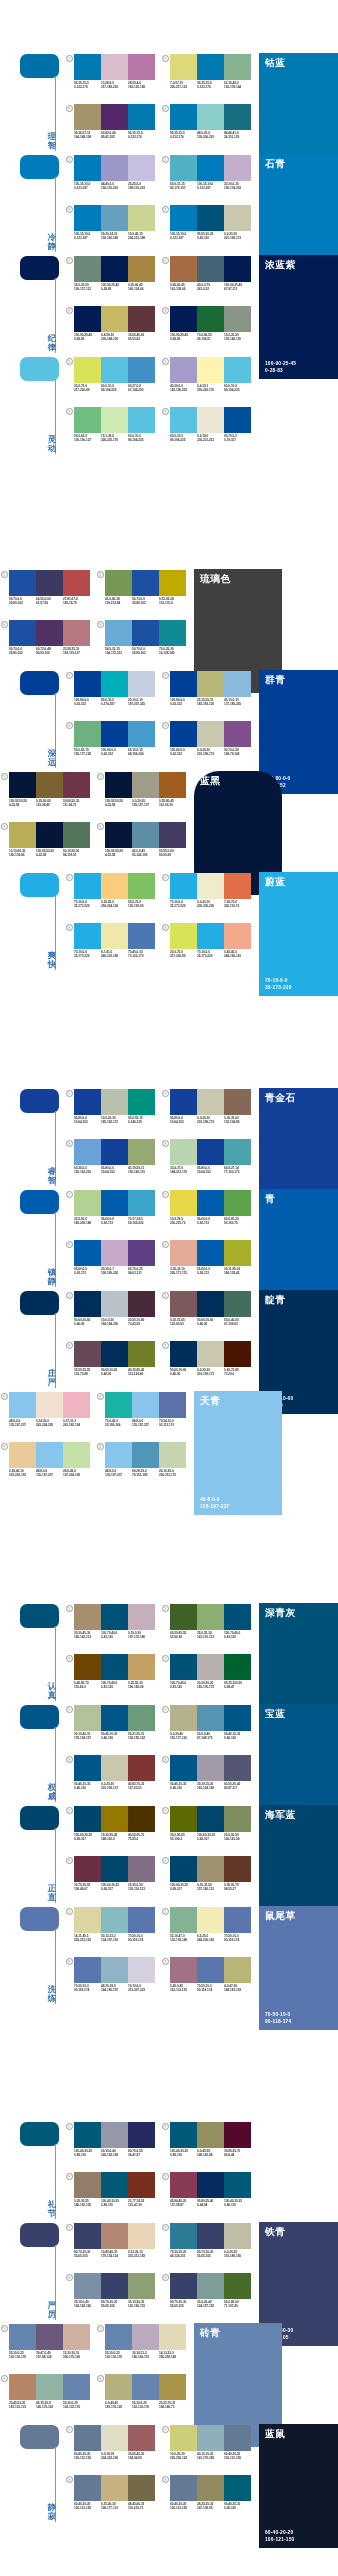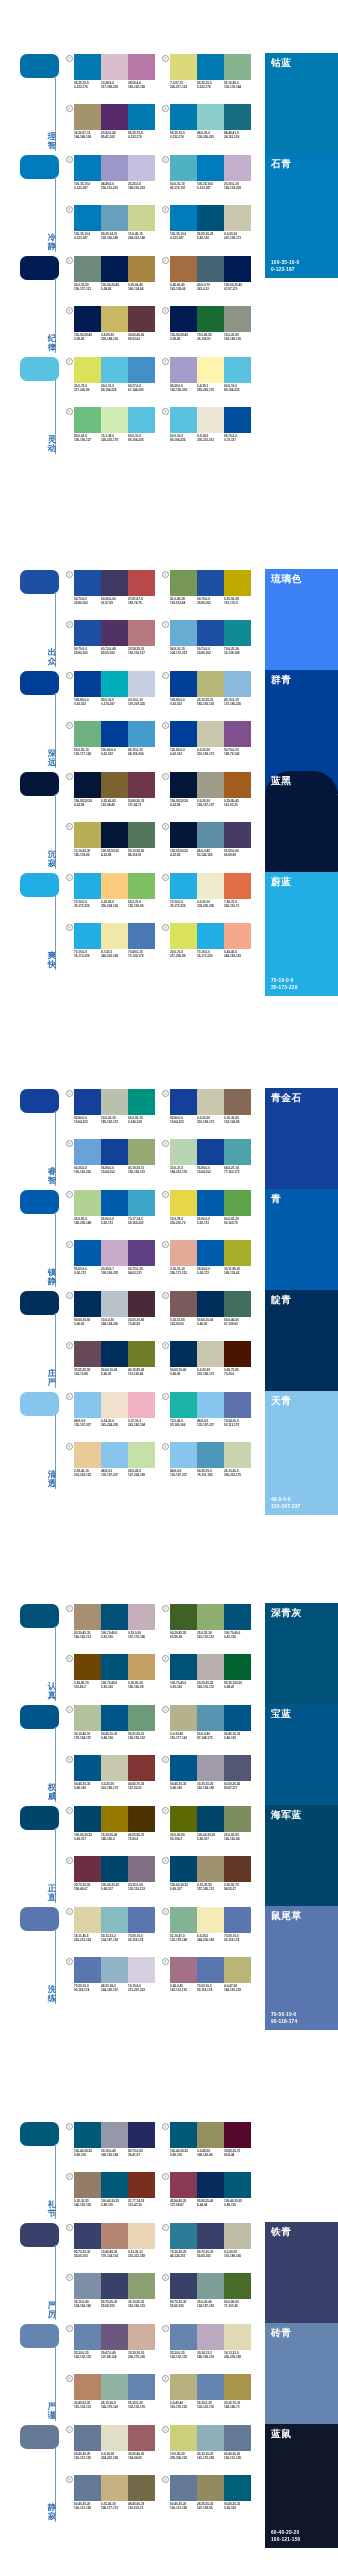--- a/index.html
+++ b/index.html
@@ -75,21 +75,21 @@
     font-weight:bold;
     letter-spacing:-0.1px;
     padding-right:1.5px;
     white-space:nowrap;
   }
 
   
   .card{
     position:relative;
     width:88px; height:124px;
-    margin-left:14px; margin-top:2.3px;
+    margin-left:8px; margin-top:2.3px;
   }
   .card .cname{
     position:absolute; left:6px; top:3.8px;
     color:#ffffff; font-size:9.8px; font-weight:bold;
     line-height:11.3px; letter-spacing:0.4px;
   }
   .card .ccode{
     position:absolute; left:6px; bottom:5.3px;
     color:#ffffff; font-size:4.8px; font-weight:bold;
     line-height:6.3px; letter-spacing:0.2px;
@@ -398,20 +398,27 @@
                   <div>70-0-80-55</div>
                   <div>26-106-51</div>
                 </div>
                 <div>
                   <div>15-0-20-50</div>
                   <div>139-149-135</div>
                 </div>
               </div>
             </div>
           </div>
+          <div class="card" style="background: rgb(0, 28, 83);">
+            <div class="cname">浓蓝紫</div>
+            <div class="ccode">
+              <div>100-90-25-45</div>
+              <div>0-28-83</div>
+            </div>
+          </div>
         </div>
         <div class="group">
           <div class="leftcol">
             <div class="chip" style="background: rgb(89, 194, 225);"></div>
             <div class="rule"></div>
             <div class="keyword">灵动</div>
           </div>
           <div class="matrix">
             <div class="palette">
               <div class="pnum">①</div>
@@ -499,25 +506,20 @@
                   <div>95-70-5-0</div>
                   <div>0-79-157</div>
                 </div>
               </div>
             </div>
           </div>
         </div>
       </div>
       <div class="section" style="position: absolute; left: 0px; top: 567px; width: 338px;">
         <div class="group">
-          <div class="leftcol">
-            <div class="chip" style="background: rgb(29, 80, 162);"></div>
-            <div class="rule"></div>
-            <div class="keyword">出众</div>
-          </div>
           <div class="matrix">
             <div class="palette">
               <div class="pnum">①</div>
               <div class="swatches">
                 <div style="background: rgb(29, 80, 162);"></div>
                 <div style="background: rgb(61, 57, 99);"></div>
                 <div style="background: rgb(182, 74, 75);"></div>
               </div>
               <div class="codes">
                 <div>
@@ -594,21 +596,21 @@
                   <div>90-70-0-0</div>
                   <div>29-80-162</div>
                 </div>
                 <div>
                   <div>70-0-25-36</div>
                   <div>16-138-149</div>
                 </div>
               </div>
             </div>
           </div>
-          <div class="card" style="background: #3b82f6;">
+          <div class="card" style="background: #404040;">
             <div class="cname">琉璃色</div>
             <div class="ccode">
               <div>90-70-0-0</div>
               <div>29-80-162</div>
             </div>
           </div>
         </div>
         <div class="group">
           <div class="leftcol">
             <div class="chip" style="background: rgb(0, 63, 152);"></div>
@@ -707,25 +709,20 @@
           </div>
           <div class="card" style="background: rgb(0, 63, 152);">
             <div class="cname">群青</div>
             <div class="ccode">
               <div>100-80-0-0</div>
               <div>0-63-152</div>
             </div>
           </div>
         </div>
         <div class="group">
-          <div class="leftcol">
-            <div class="chip" style="background: rgb(4, 22, 58);"></div>
-            <div class="rule"></div>
-            <div class="keyword">沉寂</div>
-          </div>
           <div class="matrix">
             <div class="palette">
               <div class="pnum">①</div>
               <div class="swatches">
                 <div style="background: rgb(4, 22, 58);"></div>
                 <div style="background: rgb(123, 98, 49);"></div>
                 <div style="background: rgb(111, 54, 73);"></div>
               </div>
               <div class="codes">
                 <div>
@@ -1229,25 +1226,20 @@
           </div>
           <div class="card" style="background: rgb(0, 46, 90);">
             <div class="cname">靛青</div>
             <div class="ccode">
               <div>90-60-10-60</div>
               <div>0-46-90</div>
             </div>
           </div>
         </div>
         <div class="group">
-          <div class="leftcol">
-            <div class="chip" style="background: rgb(135, 197, 237);"></div>
-            <div class="rule"></div>
-            <div class="keyword">清透</div>
-          </div>
           <div class="matrix">
             <div class="palette">
               <div class="pnum">①</div>
               <div class="swatches">
                 <div style="background: rgb(135, 197, 237);"></div>
                 <div style="background: rgb(241, 224, 205);"></div>
                 <div style="background: rgb(241, 178, 194);"></div>
               </div>
               <div class="codes">
                 <div>
@@ -1954,25 +1946,20 @@
           </div>
           <div class="card" style="background: rgb(55, 65, 105);">
             <div class="cname">铁青</div>
             <div class="ccode">
               <div>80-70-30-30</div>
               <div>55-65-105</div>
             </div>
           </div>
         </div>
         <div class="group">
-          <div class="leftcol">
-            <div class="chip" style="background: rgb(102, 132, 176);"></div>
-            <div class="rule"></div>
-            <div class="keyword">严谨</div>
-          </div>
           <div class="matrix">
             <div class="palette">
               <div class="pnum">①</div>
               <div class="swatches">
                 <div style="background: rgb(102, 132, 176);"></div>
                 <div style="background: rgb(107, 88, 124);"></div>
                 <div style="background: rgb(206, 175, 160);"></div>
               </div>
               <div class="codes">
                 <div>

